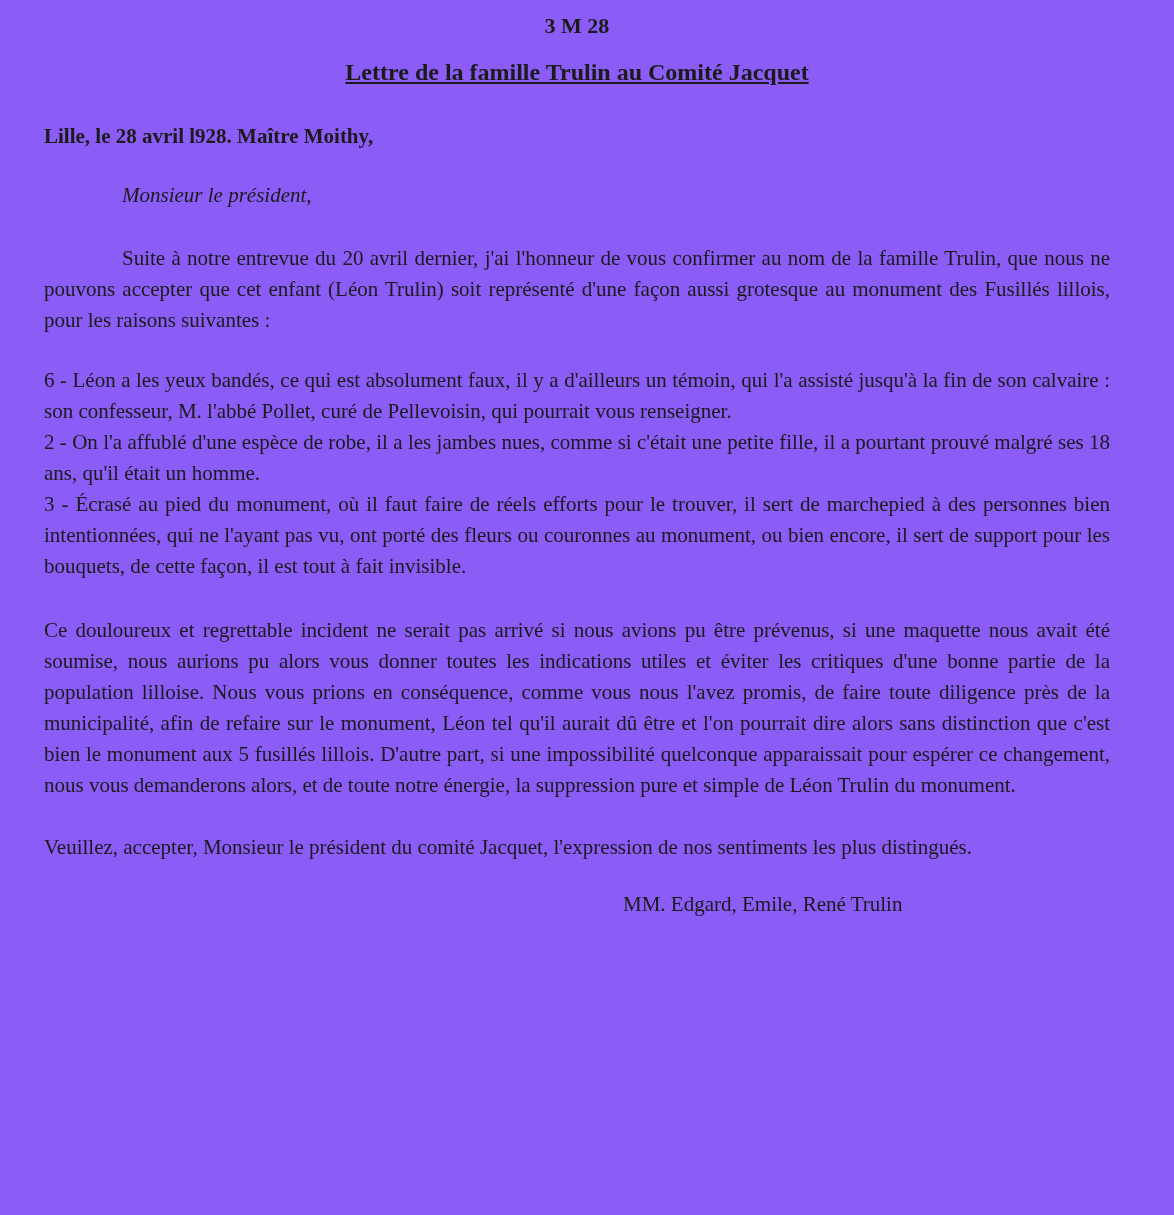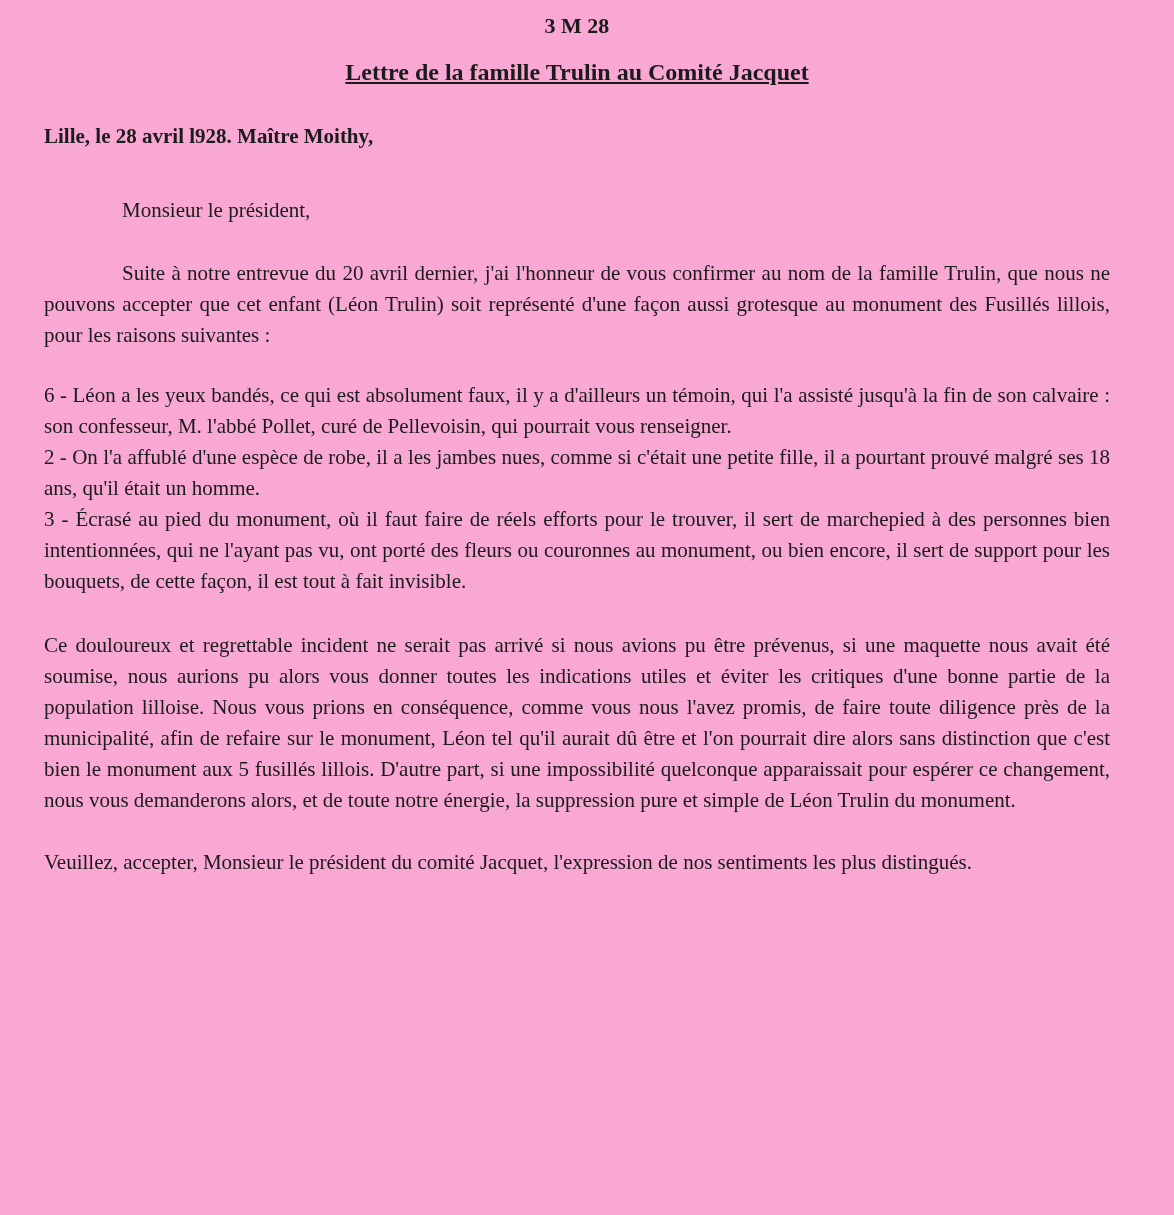--- a/index.html
+++ b/index.html
@@ -5,21 +5,21 @@
   html, body {
     margin: 0;
     padding: 0;
     background: #ffffff;
   }
   .page {
     position: relative;
     width: 1174px;
     height: 1215px;
     box-sizing: border-box;
-    background: #f9a8d4;
+    background: #8b5cf6;
     padding: 11px 64px 40px 44px;
     font-family: "Liberation Serif", serif;
     font-size: 21px;
     line-height: 31px;
     color: #1b1b1b;
     overflow: hidden;
   }
   .doc-ref {
     text-align: center;
     font-weight: bold;
@@ -36,22 +36,23 @@
     text-decoration: underline;
   }
   .address-block {
     margin-top: 33px;
   }
   .address-block p {
     margin: 0;
     font-weight: bold;
   }
   .salutation {
-    margin: 43px 0 0 0;
+    margin: 28px 0 0 0;
     text-indent: 78px;
+    font-style: italic;
   }
   p.body-par {
     margin: 0;
     text-align: justify;
   }
   .intro {
     margin-top: 32px !important;
     text-indent: 78px;
   }
   .reasons {
@@ -95,16 +96,17 @@
     <p class="body-par">6 - Léon a les yeux bandés, ce qui est absolument faux, il y a d'ailleurs un témoin, qui l'a assisté jusqu'à la fin de son calvaire : son confesseur, M. l'abbé Pollet, curé de Pellevoisin, qui pourrait vous renseigner.</p>
     <p class="body-par">2 - On l'a affublé d'une espèce de robe, il a les jambes nues, comme si c'était une petite fille, il a pourtant prouvé malgré ses 18 ans, qu'il était un homme.</p>
     <p class="body-par">3 - Écrasé au pied du monument, où il faut faire de réels efforts pour le trouver, il sert de marchepied à des personnes bien intentionnées, qui ne l'ayant pas vu, ont porté des fleurs ou couronnes au monument, ou bien encore, il sert de support pour les bouquets, de cette façon, il est tout à fait invisible.</p>
   </div>
 
   <p class="body-par request">Ce douloureux et regrettable incident ne serait pas arrivé si nous avions pu être prévenus, si une maquette nous avait été soumise, nous aurions pu alors vous donner toutes les indications utiles et éviter les critiques d'une bonne partie de la population lilloise. Nous vous prions en conséquence, comme vous nous l'avez promis, de faire toute diligence près de la municipalité, afin de refaire sur le monument, Léon tel qu'il aurait dû être et l'on pourrait dire alors sans distinction que c'est bien le monument aux 5 fusillés lillois. D'autre part, si une impossibilité quelconque apparaissait pour espérer ce changement, nous vous demanderons alors, et de toute notre énergie, la suppression pure et simple de Léon Trulin du monument.</p>
 
   <p class="body-par closing">Veuillez, accepter, Monsieur le président du comité Jacquet, l'expression de nos sentiments les plus distingués.</p>
 
   <div class="signature-block">
+    <p>MM. Edgard, Emile, René Trulin</p>
   </div>
 
 
 </div>
 
 </body></html>

